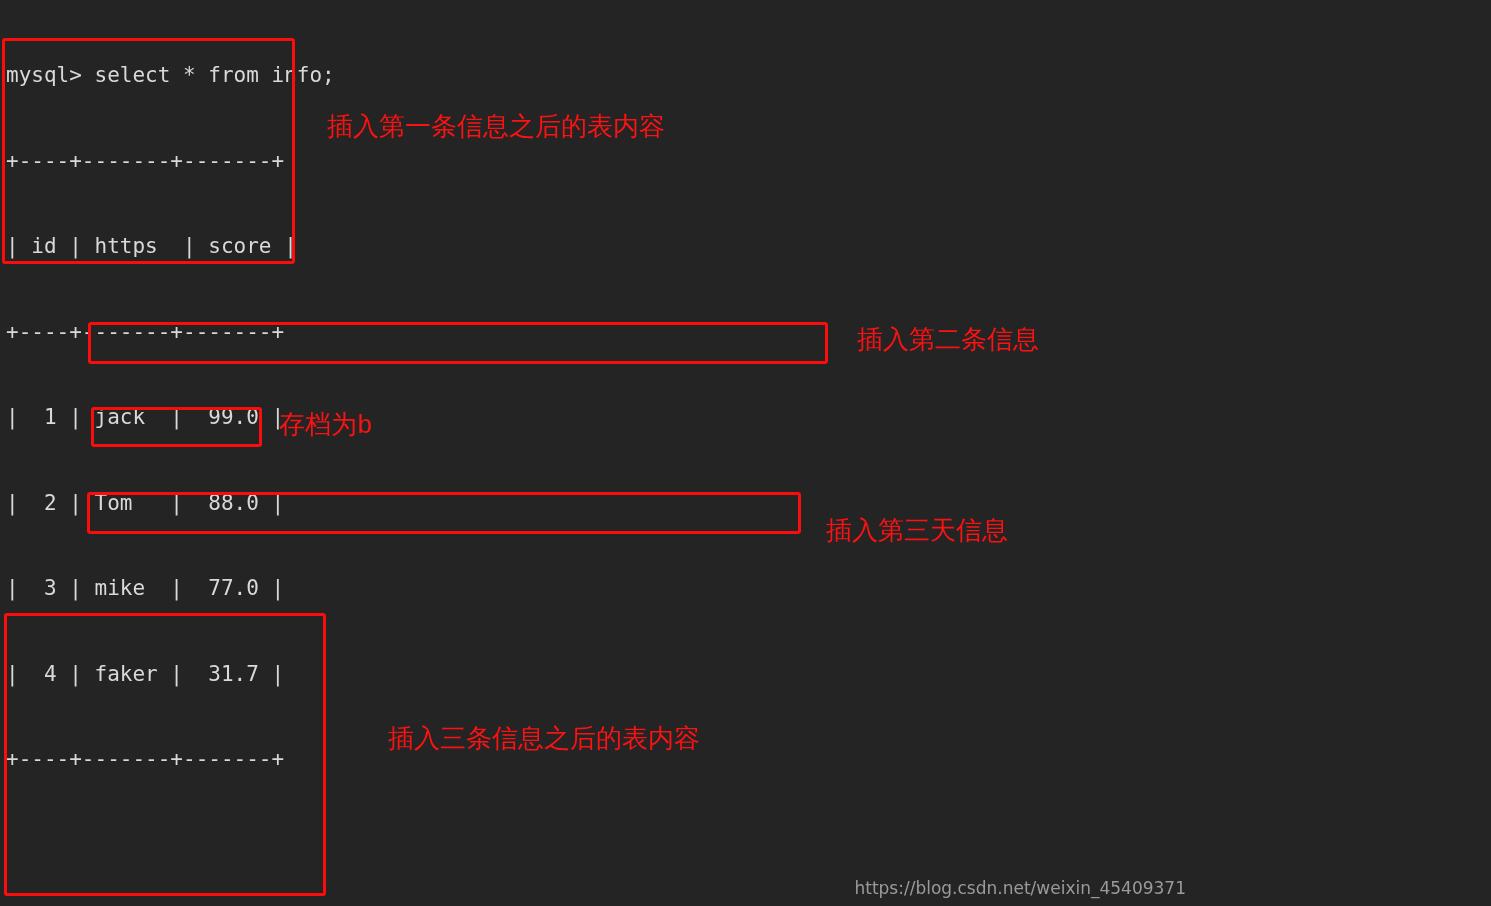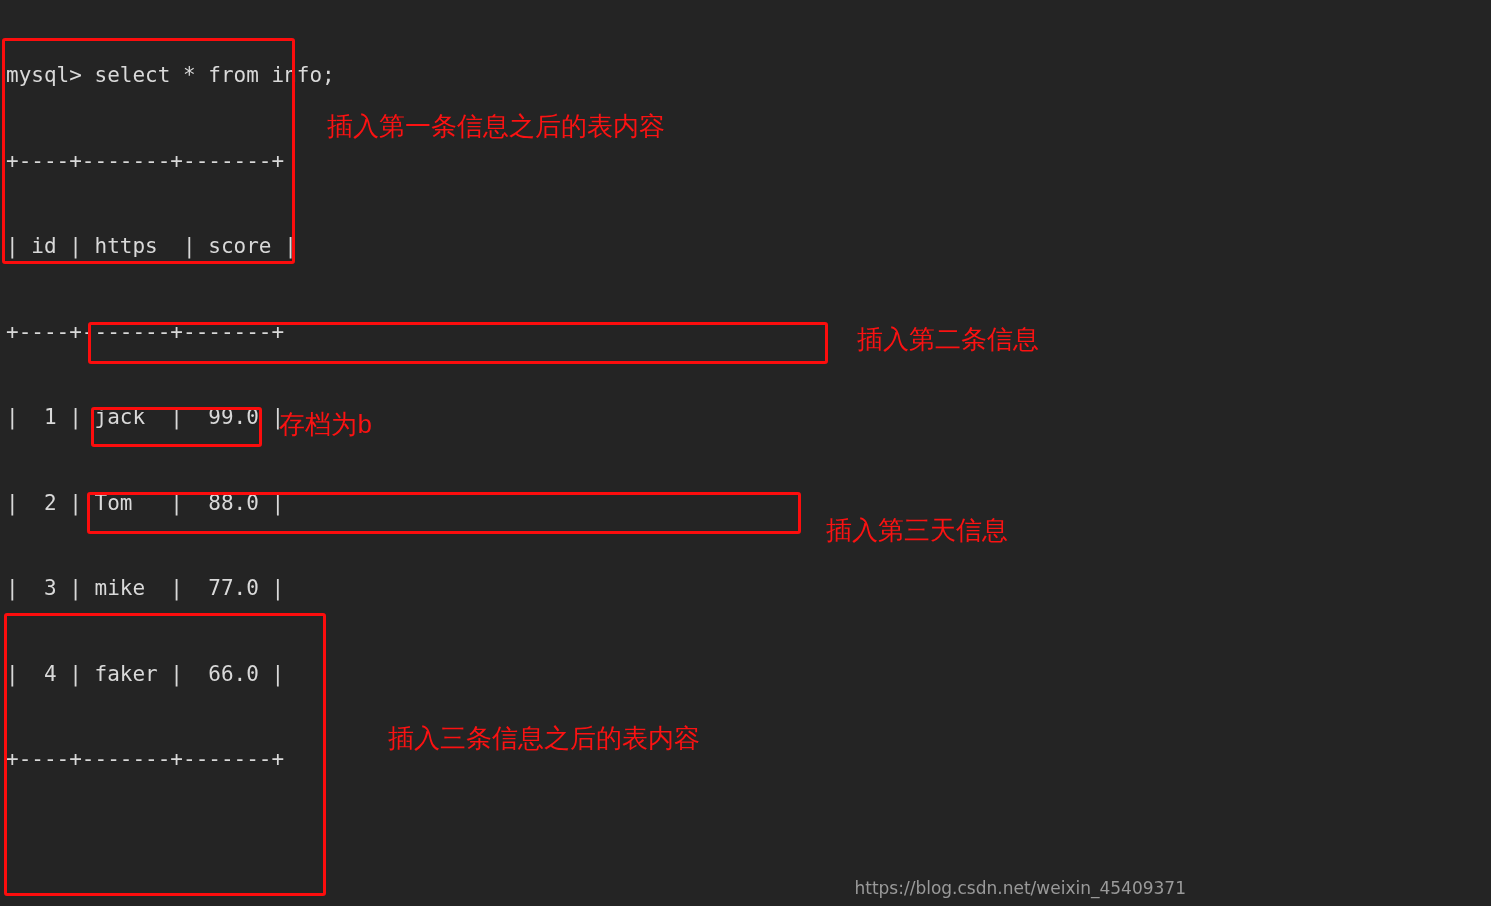--- a/index.html
+++ b/index.html
@@ -67,21 +67,21 @@
 <div id="screen">
 
   <div class="term">
     <div class="line">mysql&gt; select * from info;</div>
     <div class="line">+----+-------+-------+</div>
     <div class="line">| id | https  | score |</div>
     <div class="line">+----+-------+-------+</div>
     <div class="line">|  1 | jack  |  99.0 |</div>
     <div class="line">|  2 | Tom   |  88.0 |</div>
     <div class="line">|  3 | mike  |  77.0 |</div>
-    <div class="line">|  4 | faker |  66.0 |</div>
+    <div class="line">|  4 | faker |  31.7 |</div>
     <div class="line">+----+-------+-------+</div>
     
     
     
     
     
     
     
     
     

